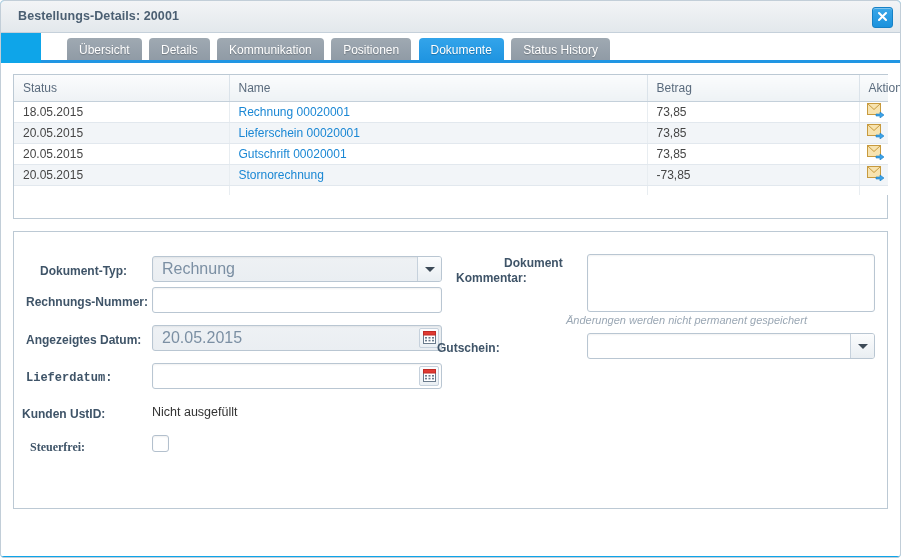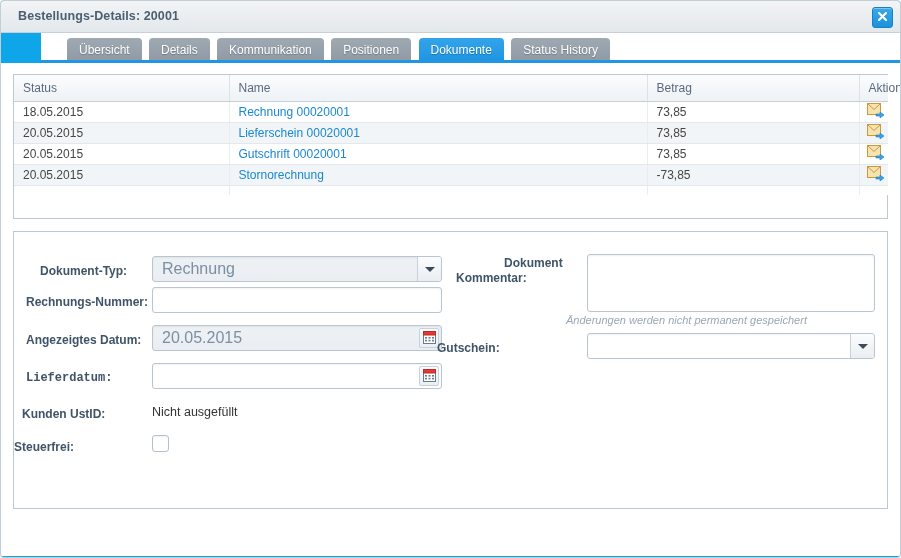--- a/index.html
+++ b/index.html
@@ -396,21 +396,21 @@
                   <rect x="5.5" y="8.8" width="2" height="1.6"></rect>
                   <rect x="9" y="8.8" width="2" height="1.6"></rect>
               </g>
             </svg>
           </span>
         </div>
 
         <div class="row-label" style="left:8px; top:175px;">Kunden UstID:</div>
         <div class="statictext" style="left:138px; top:173px;">Nicht ausgefüllt</div>
 
-        <div class="row-label" style="left:0; top:208px;">Steuerfrei:</div>
+        <div class="row-label" style="left:16px; top:208px;font-family:Liberation Serif, serif;">Steuerfrei:</div>
         <div class="cbox" style="left:138px; top:203px;"></div>
 
         <div class="row-label" style="left:442px; top:24px;margin-left:48px;">Dokument</div>
         <div class="row-label" style="left:442px; top:39px;">Kommentar:</div>
         <div class="txtarea" style="left:573px; top:22px; width:288px; height:58px;"></div>
         <div class="hint" style="left:552px; top:82px;">Änderungen werden nicht permanent gespeichert</div>
 
         <div class="row-label" style="left:423px; top:109px;">Gutschein:</div>
         <div class="fld" style="left:573px; top:101px; width:288px; height:26px;">
           <span class="val"></span>

